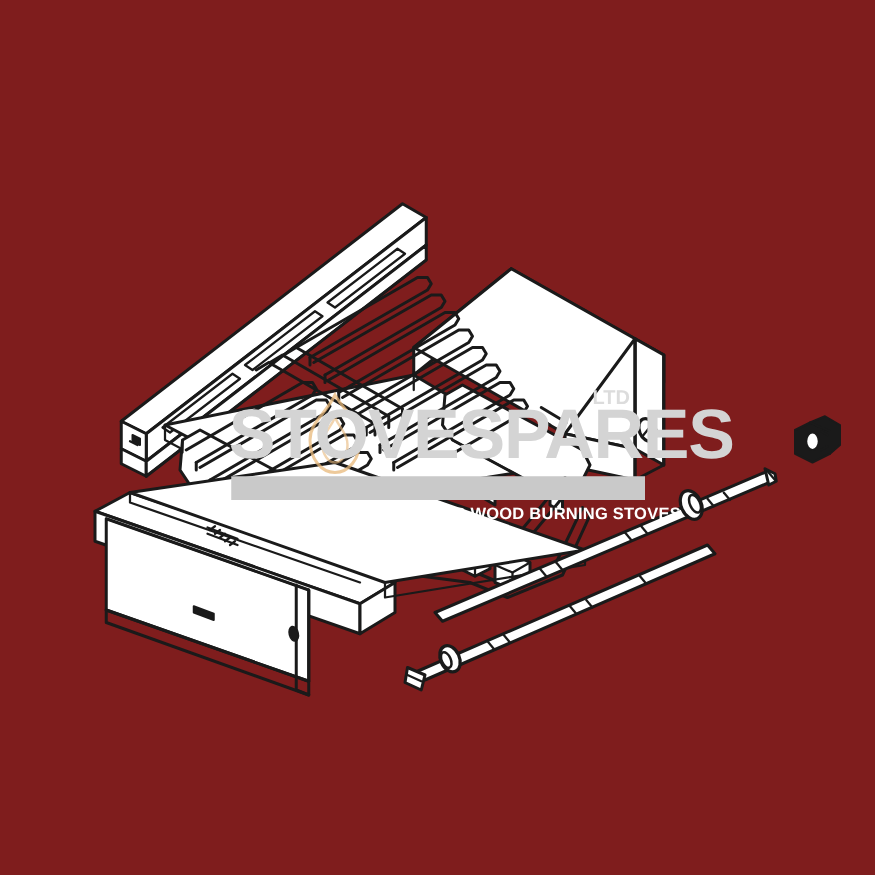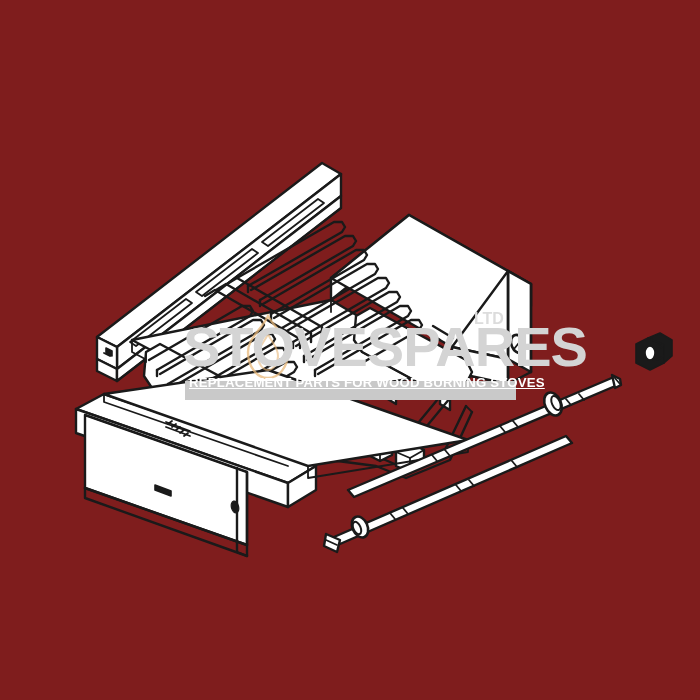--- a/index.html
+++ b/index.html
@@ -64,32 +64,31 @@
     position: absolute;
     left: 185px;
     top: 381px;
     width: 331px;
     height: 19px;
     background: #c9c9c9;
   }
   .wm-tagline-text {
     position: absolute;
     left: 189px;
-    top: 374px;
+    top: 402px;
     width: 327px;
     height: 17px;
     font-family: "Liberation Sans", sans-serif;
     font-weight: bold;
     font-size: 13.2px;
     letter-spacing: 0.2px;
     line-height: 17px;
     color: #ffffff;
     white-space: nowrap;
     user-select: none;
-    text-decoration: underline;
   }
   .wm-flame {
     position: absolute;
     left: 238px;
     top: 312px;
     width: 60px;
     height: 74px;
   }
 </style>
 </head>

